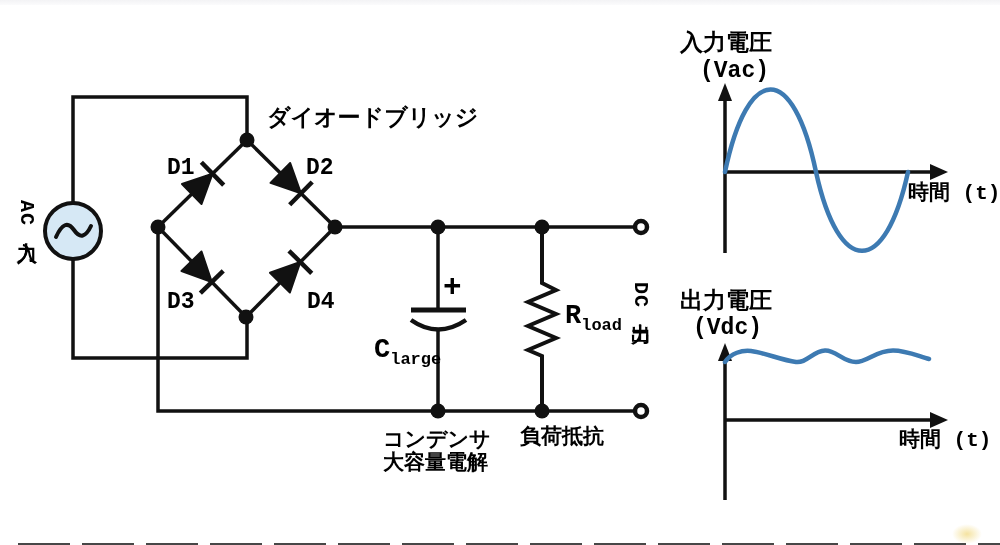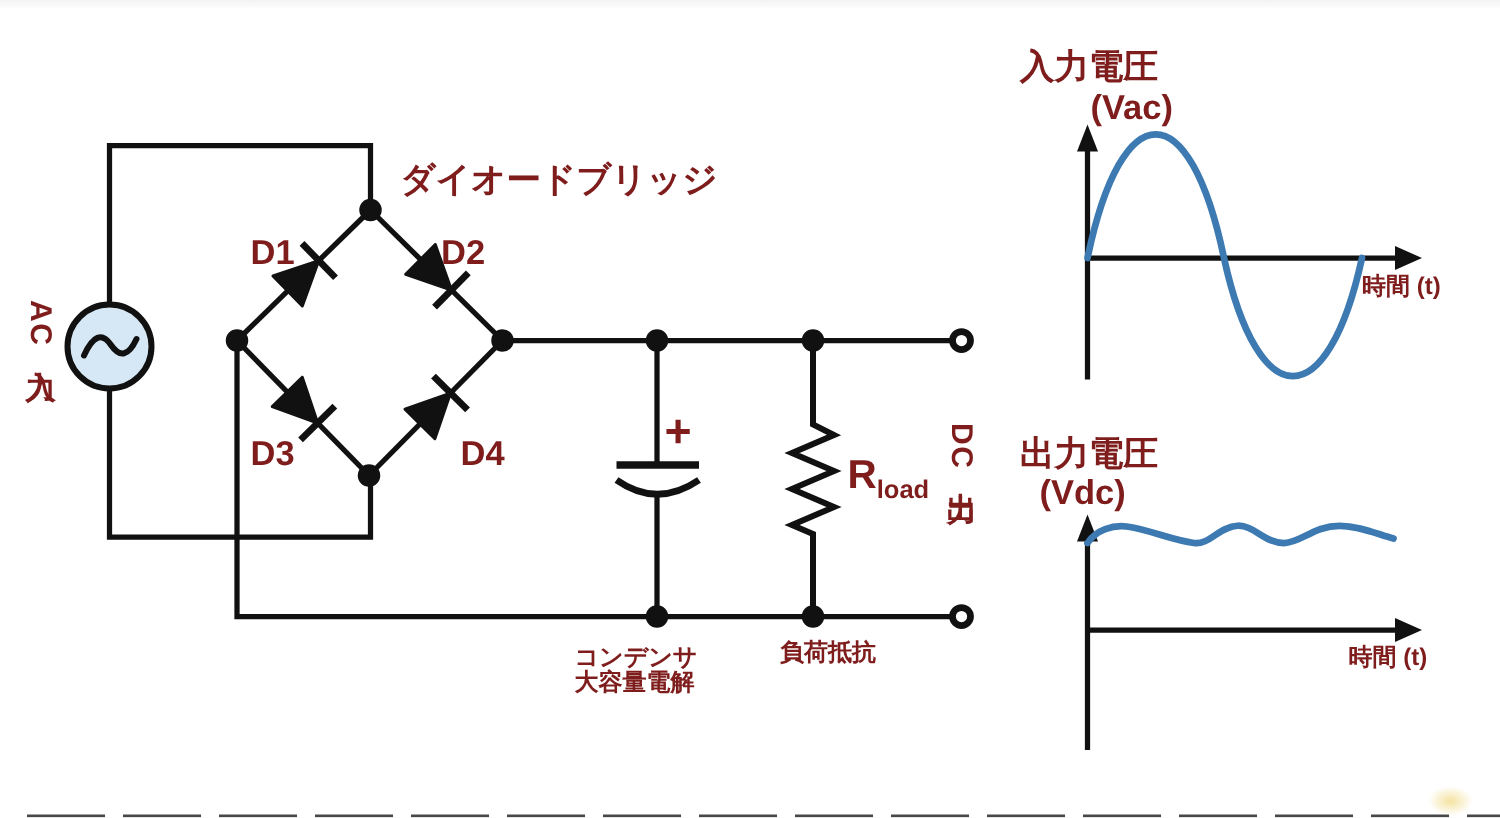--- a/index.html
+++ b/index.html
@@ -2,27 +2,27 @@
 <html><head>
 <meta charset="utf-8">
 <style>
   html,body{margin:0;padding:0;background:#fff;}
   #stage{
     position:relative;width:1000px;height:545px;background:#ffffff;overflow:hidden;
     font-family:"DejaVu Sans","Liberation Sans",sans-serif;color:#111;
   }
   #circuit-svg{position:absolute;left:0;top:0;}
   .label{
-    position:absolute;font-weight:700;color:#7f1d1d;white-space:nowrap;
-    font-family:Liberation Sans, sans-serif;line-height:1.08;
+    position:absolute;font-weight:700;color:#000000;white-space:nowrap;
+    font-family:Liberation Mono, monospace;line-height:1.08;
   }
   .vert{writing-mode:vertical-rl;text-orientation:mixed;letter-spacing:1px;}
   .ref{font-size:27px;}
   .ref .sub{font-size:17px;font-weight:700;vertical-align:-7px;letter-spacing:0;margin-top:10px;}
-  .jp22{font-size:16px;}
+  .jp22{font-size:21px;}
   .jp23{font-size:23px;}
   .plus{font-size:31px;font-weight:800;}
   .edge-top{
     position:absolute;left:0;top:0;width:1000px;height:5px;
     background:linear-gradient(#f3f3f5,#fbfbfc);
   }
   .edge-bottom{
     position:absolute;left:18px;bottom:0;width:982px;height:2px;
     background:repeating-linear-gradient(90deg,#474747 0 52px,transparent 52px 64px);
   }
@@ -107,40 +107,41 @@
       <polygon points="948,420 930,412 930,428" fill="#111"></polygon>
     </g>
     <path d="M725,362 C731,353 742,350 751,351 C766,353 781,360 796,362 C806,363.5 813,351 825,350.5 C836,350 843,362 856,362 C867,362 876,350.5 893,350.5 C906,350.5 918,356 929,359" fill="none" stroke-width="4.5" stroke-linecap="round" stroke="#3d7ab2"></path>
   </svg>
 
   <div class="label vert" style="left:15px;top:200px;font-size:20px;">AC入力</div>
 
   <div class="label jp23" style="left:267px;top:107px;text-align:center;">ダイオードブリッジ</div>
 
   <div class="label jp23" style="left:167px;top:156px;">D1</div>
-  <div class="label jp23" style="left:294px;top:156px;">D2</div>
+  <div class="label jp23" style="left:306px;top:156px;">D2</div>
   <div class="label jp23" style="left:167px;top:290px;text-align:center;">D3</div>
   <div class="label jp23" style="left:307px;top:290px;">D4</div>
 
   <div class="label plus" style="left:443px;top:271px;">+</div>
 
+  <div class="label ref" style="left:374px;top:336px;"><span>C</span><span class="sub">large</span></div>
 
   <div class="label ref" style="left:565px;top:302px;"><span>R</span><span class="sub">load</span></div>
 
   <div class="label jp22" style="left:383px;top:427px;">
     <div style="margin-top:3px;">コンデンサ</div>
     <div>大容量電解</div>
   </div>
 
   <div class="label jp22" style="left:520px;top:427px;">負荷抵抗</div>
 
   <div class="label vert" style="left:629px;top:282px;font-size:20px;">DC出力</div>
 
   <div class="label jp23" style="left:680px;top:32px;">入力電圧</div>
-  <div class="label jp23" style="left:727px;top:59px;">(Vac)</div>
+  <div class="label jp23" style="left:700px;top:59px;">(Vac)</div>
   <div class="label jp22" style="left:908px;top:183px;">時間 (t)</div>
 
   <div class="label jp23" style="left:680px;top:290px;">出力電圧</div>
   <div class="label jp23" style="left:693px;top:316px;">(Vdc)</div>
   <div class="label jp22" style="left:899px;top:430px;">時間 (t)</div>
 
   <div class="edge-top"></div>
   <div class="edge-bottom"></div>
   <div class="smudge"></div>
 </div>

